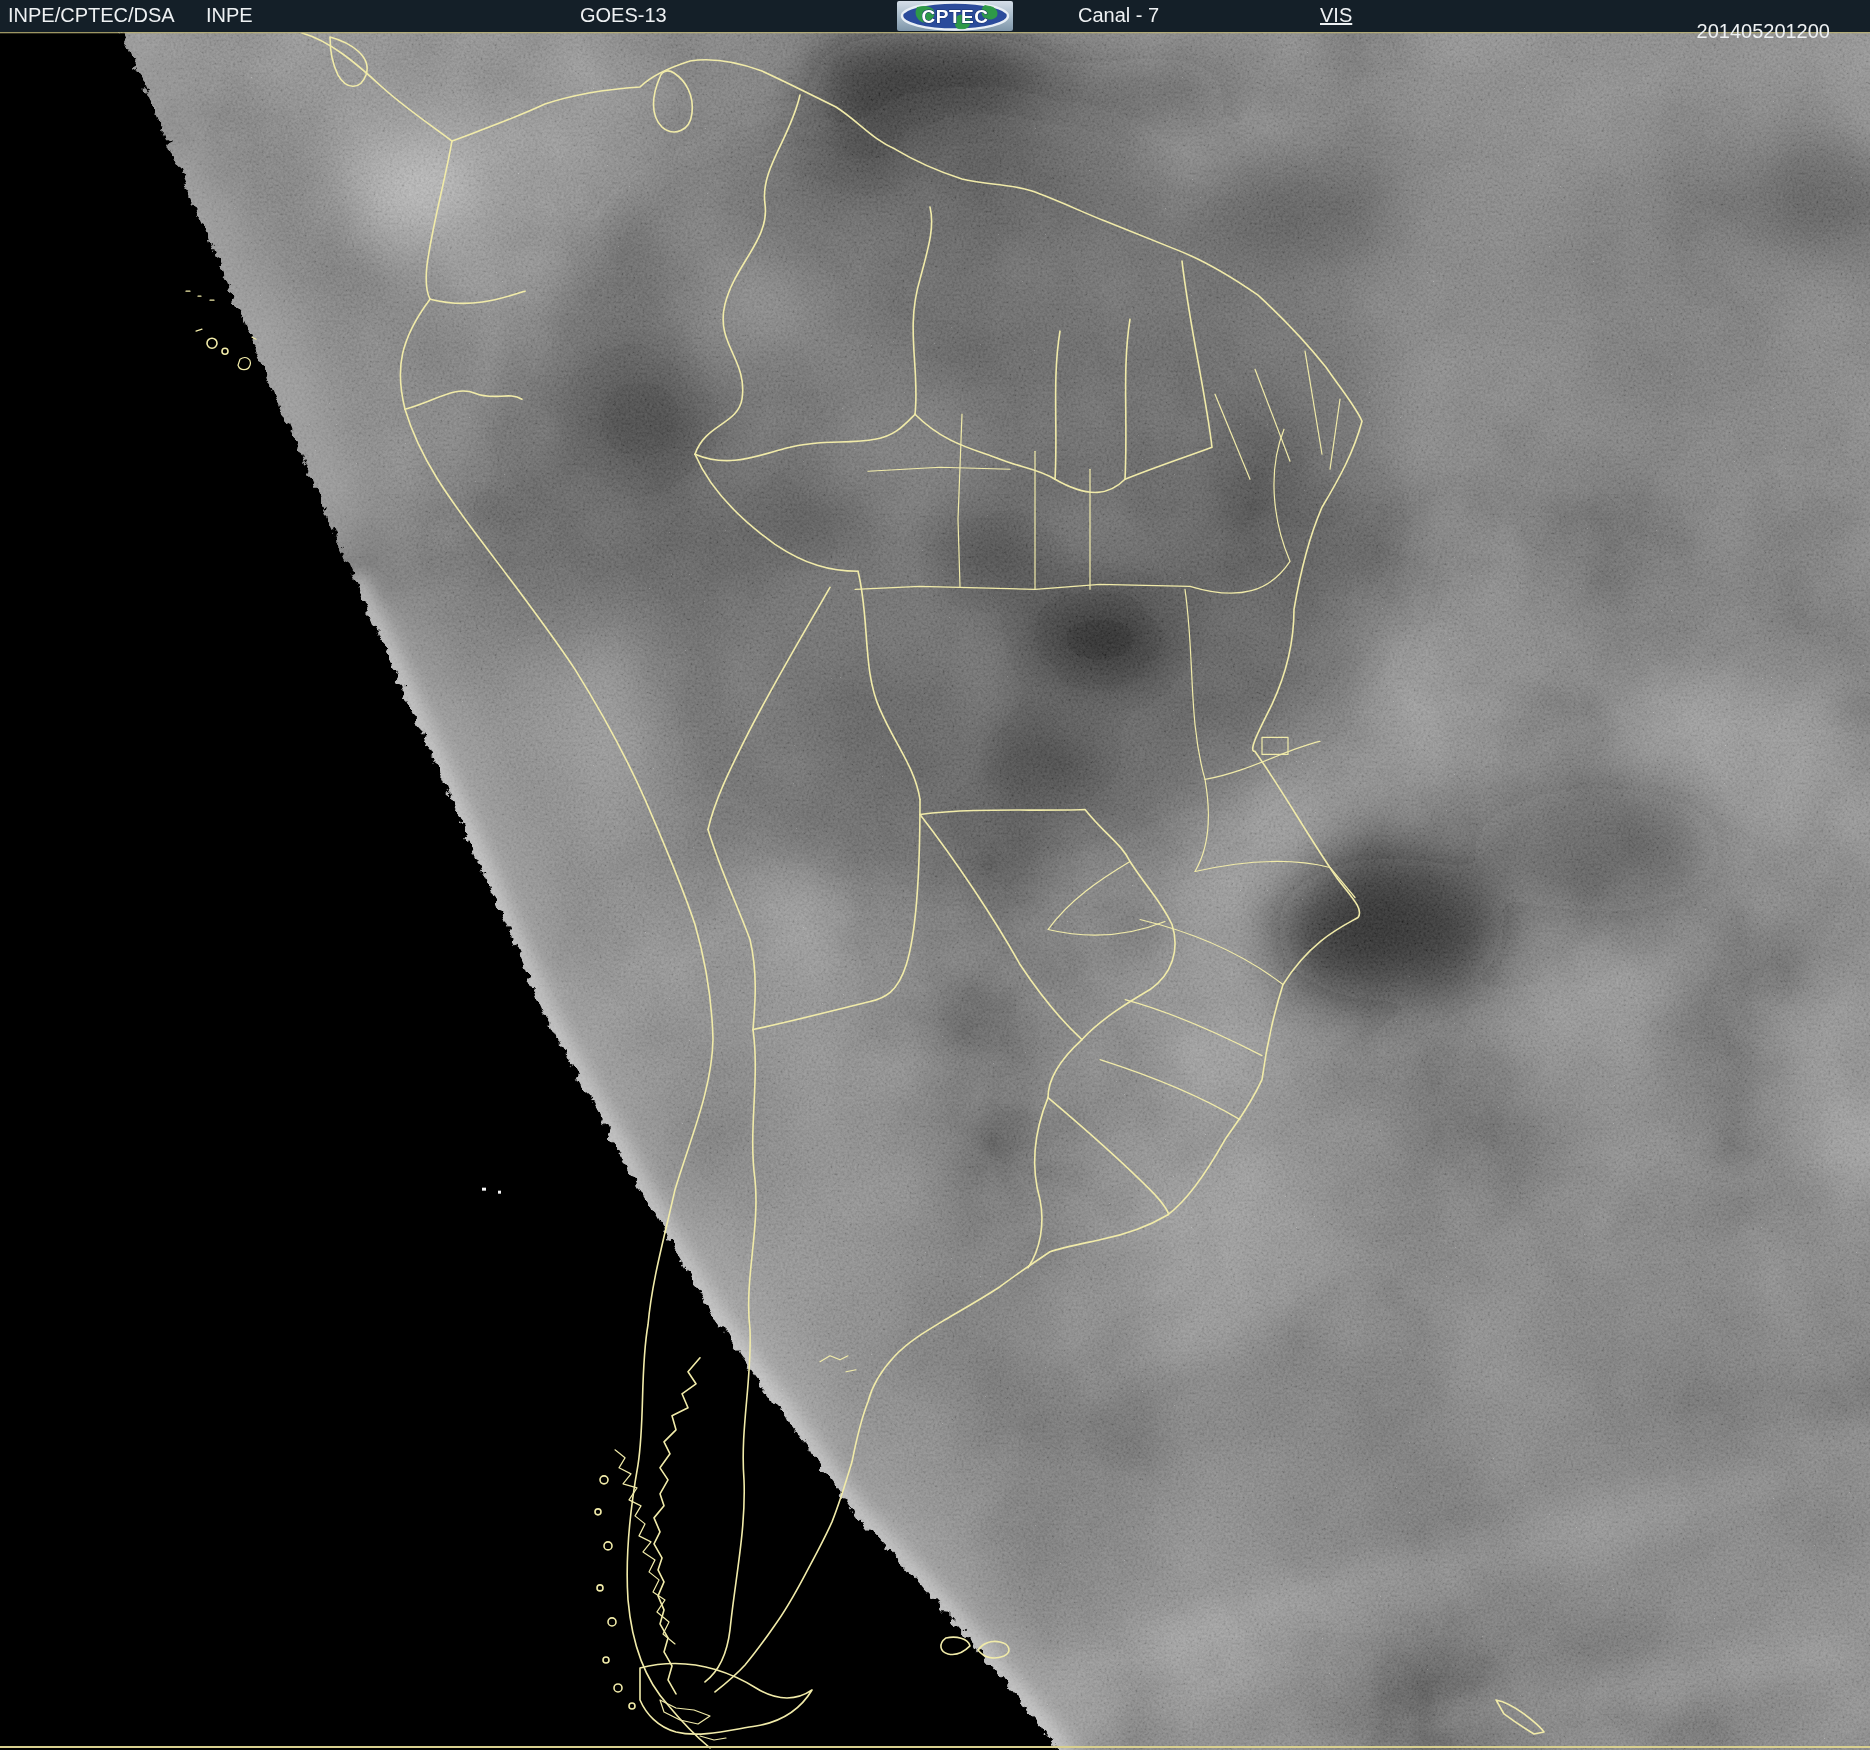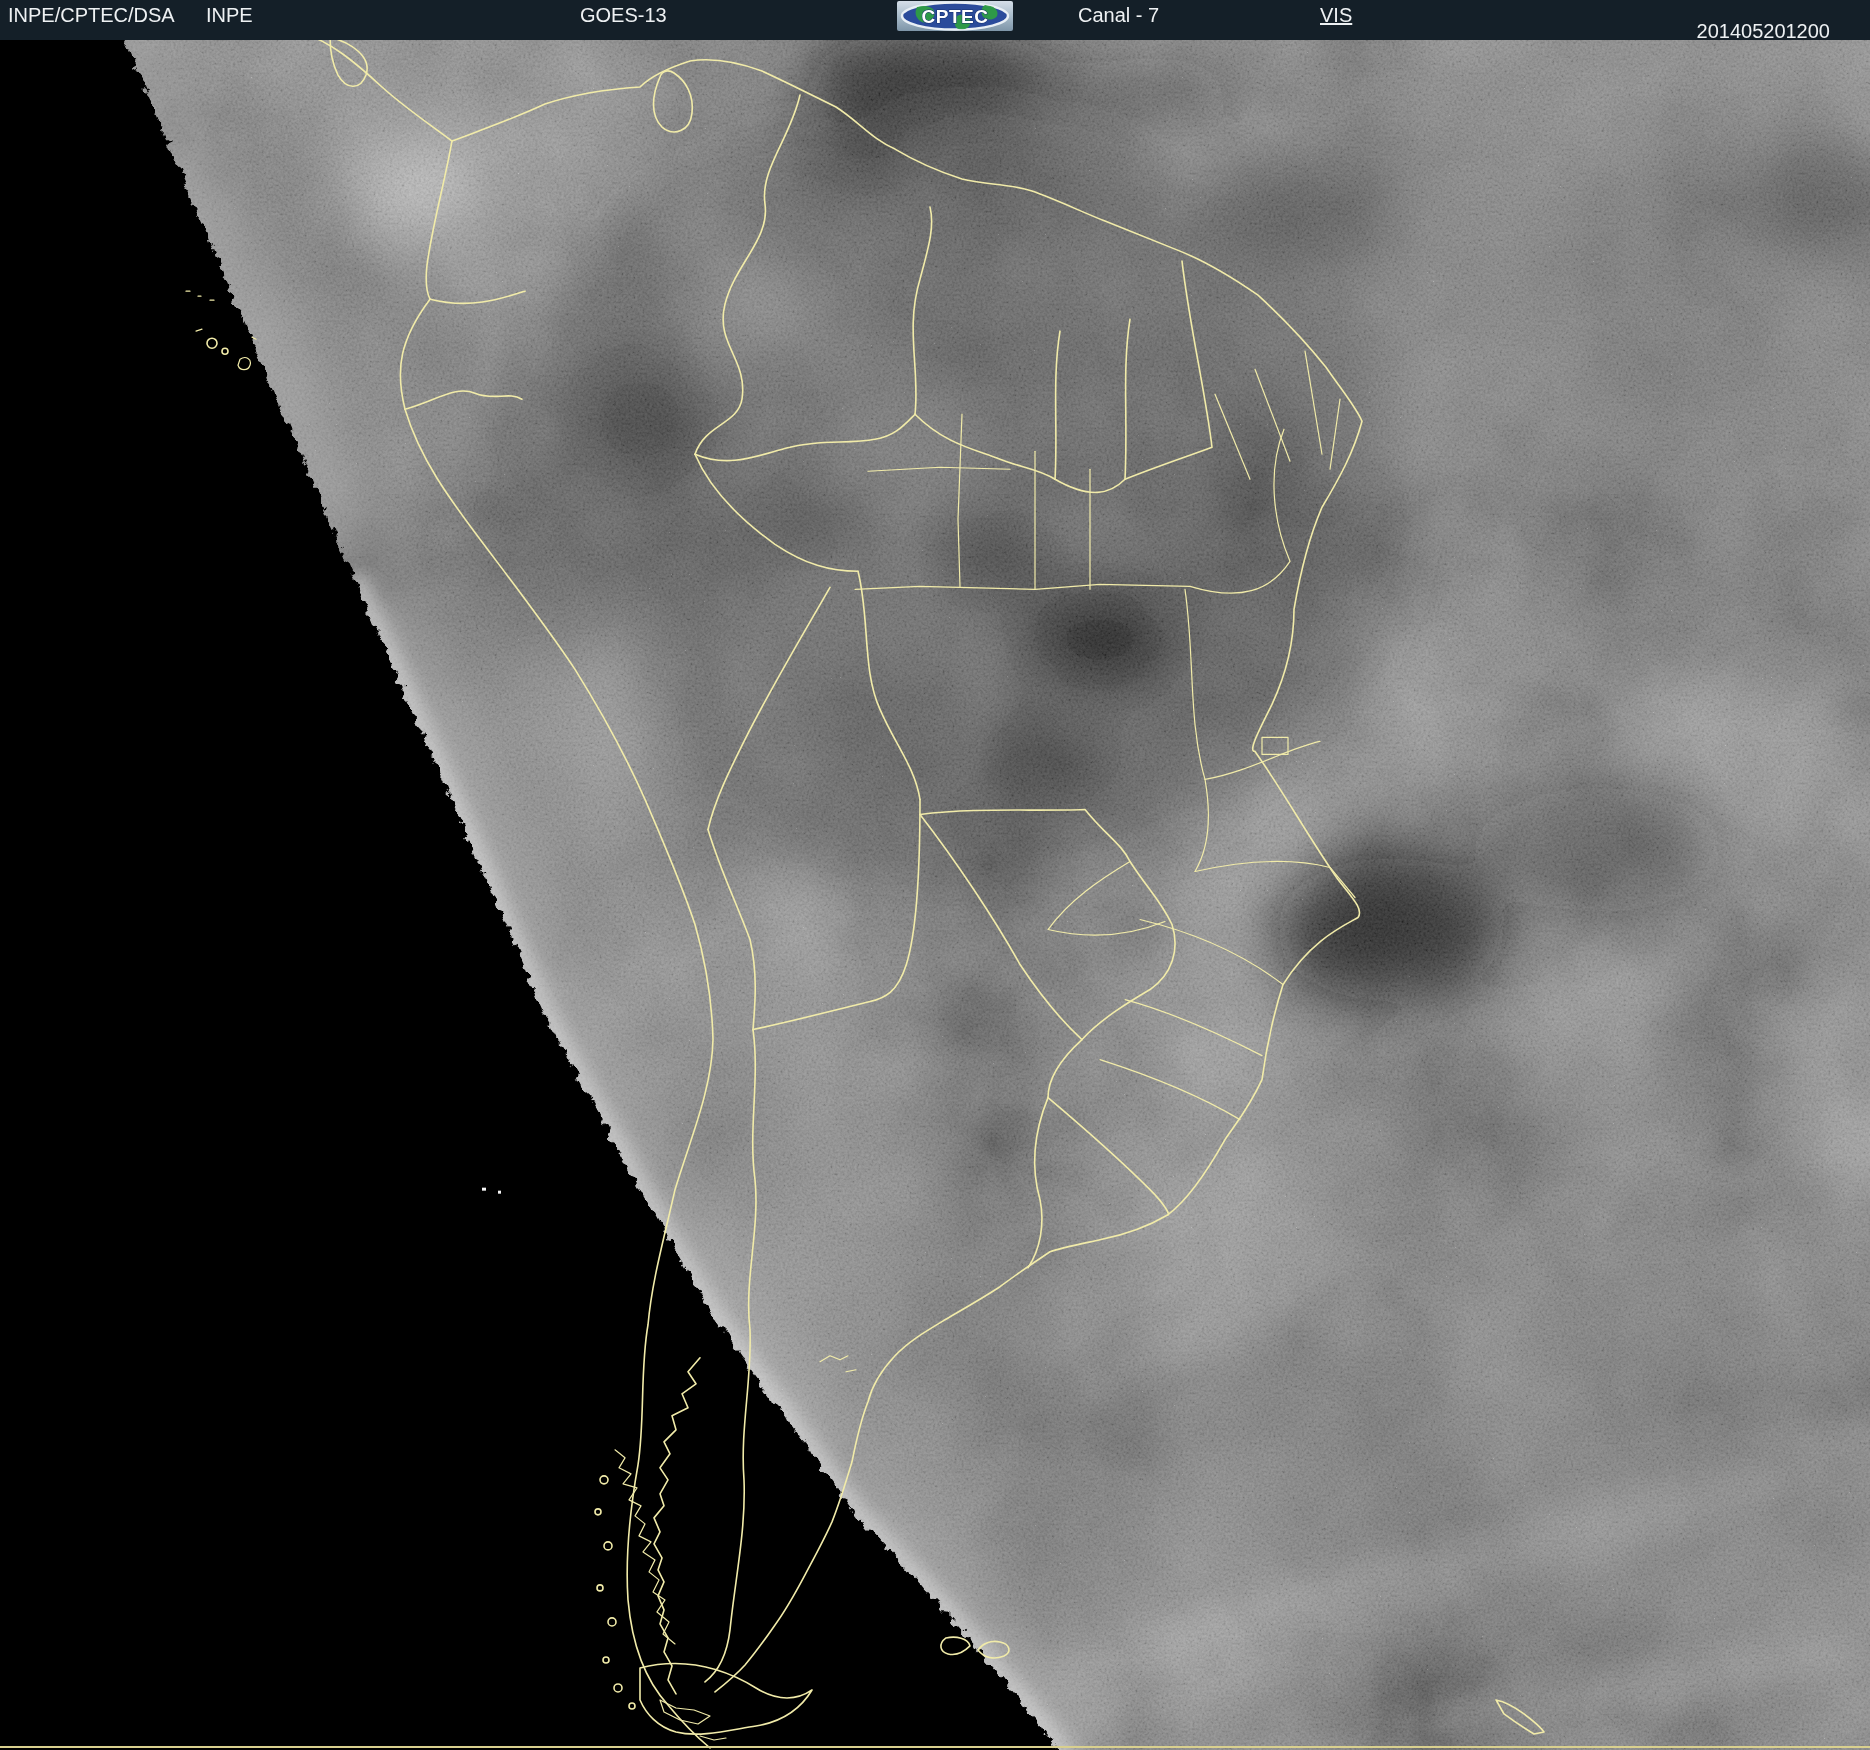--- a/index.html
+++ b/index.html
@@ -3,21 +3,21 @@
 <meta charset="utf-8">
 <style>
   :root{
     --header-bg:#141f28; --header-text:#eef1f3; --map-line:#f1eba9;
     --frame-line:#d9d08e; --logo-oval:#2b4b9b; --logo-land:#2f9e44; --logo-backdrop:#a9bccb;
   }
   *{margin:0;padding:0;box-sizing:border-box;}
   html,body{width:1870px;height:1750px;overflow:hidden;background:#000;}
   body{font-family:"Liberation Sans","DejaVu Sans",sans-serif;}
   .app{position:relative;width:1870px;height:1750px;}
-  .header{position:absolute;left:0;top:0;width:1870px;height:40px;background:var(--header-bg);z-index:5;}
+  .header{position:absolute;left:0;top:0;width:1870px;height:32px;background:var(--header-bg);z-index:5;}
   .header span{position:absolute;top:4px;font-size:20px;color:var(--header-text);white-space:nowrap;}
   .h-org{left:8px;}
   .h-noaa{left:206px;}
   .h-sat{left:580px;text-align:right;}
   .h-canal{left:1078px;}
   .h-vis{left:1320px;text-decoration:underline;}
   .h-time{right:40px;margin-top:16px;}
   .h-logo{position:absolute;left:897px;top:1px;width:116px;height:30px;}
   .scene{position:absolute;left:0;top:32px;width:1870px;height:1718px;background:#000;}
   .scene svg{display:block;}

